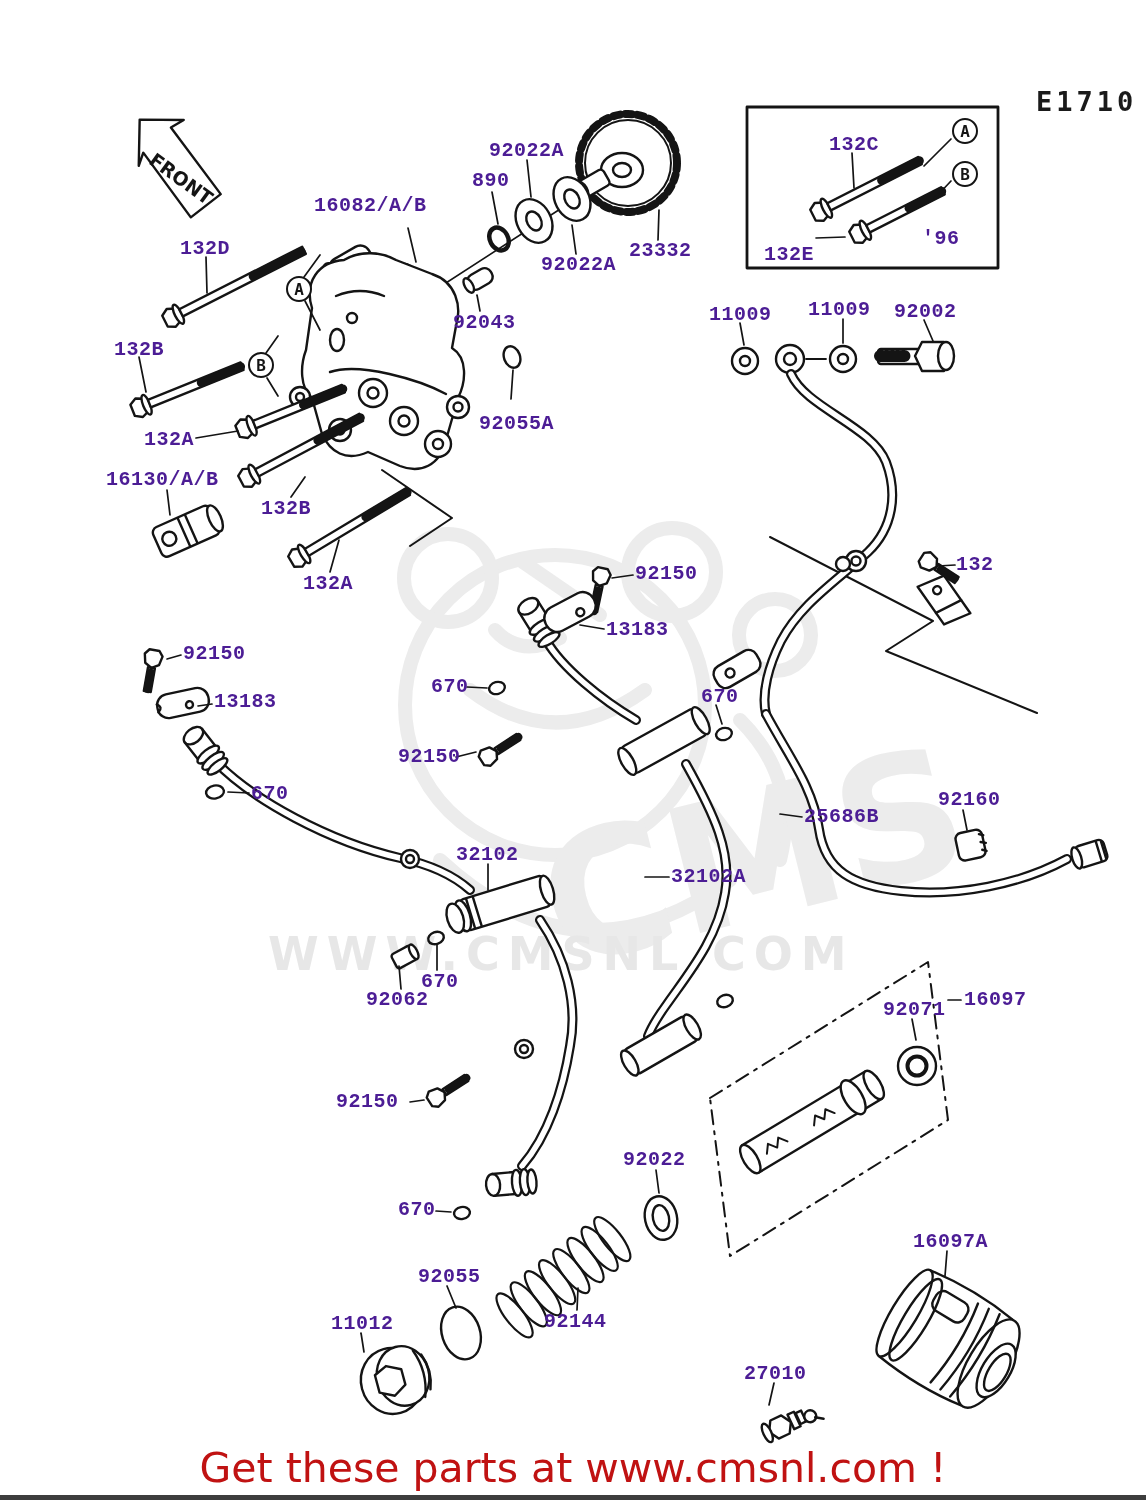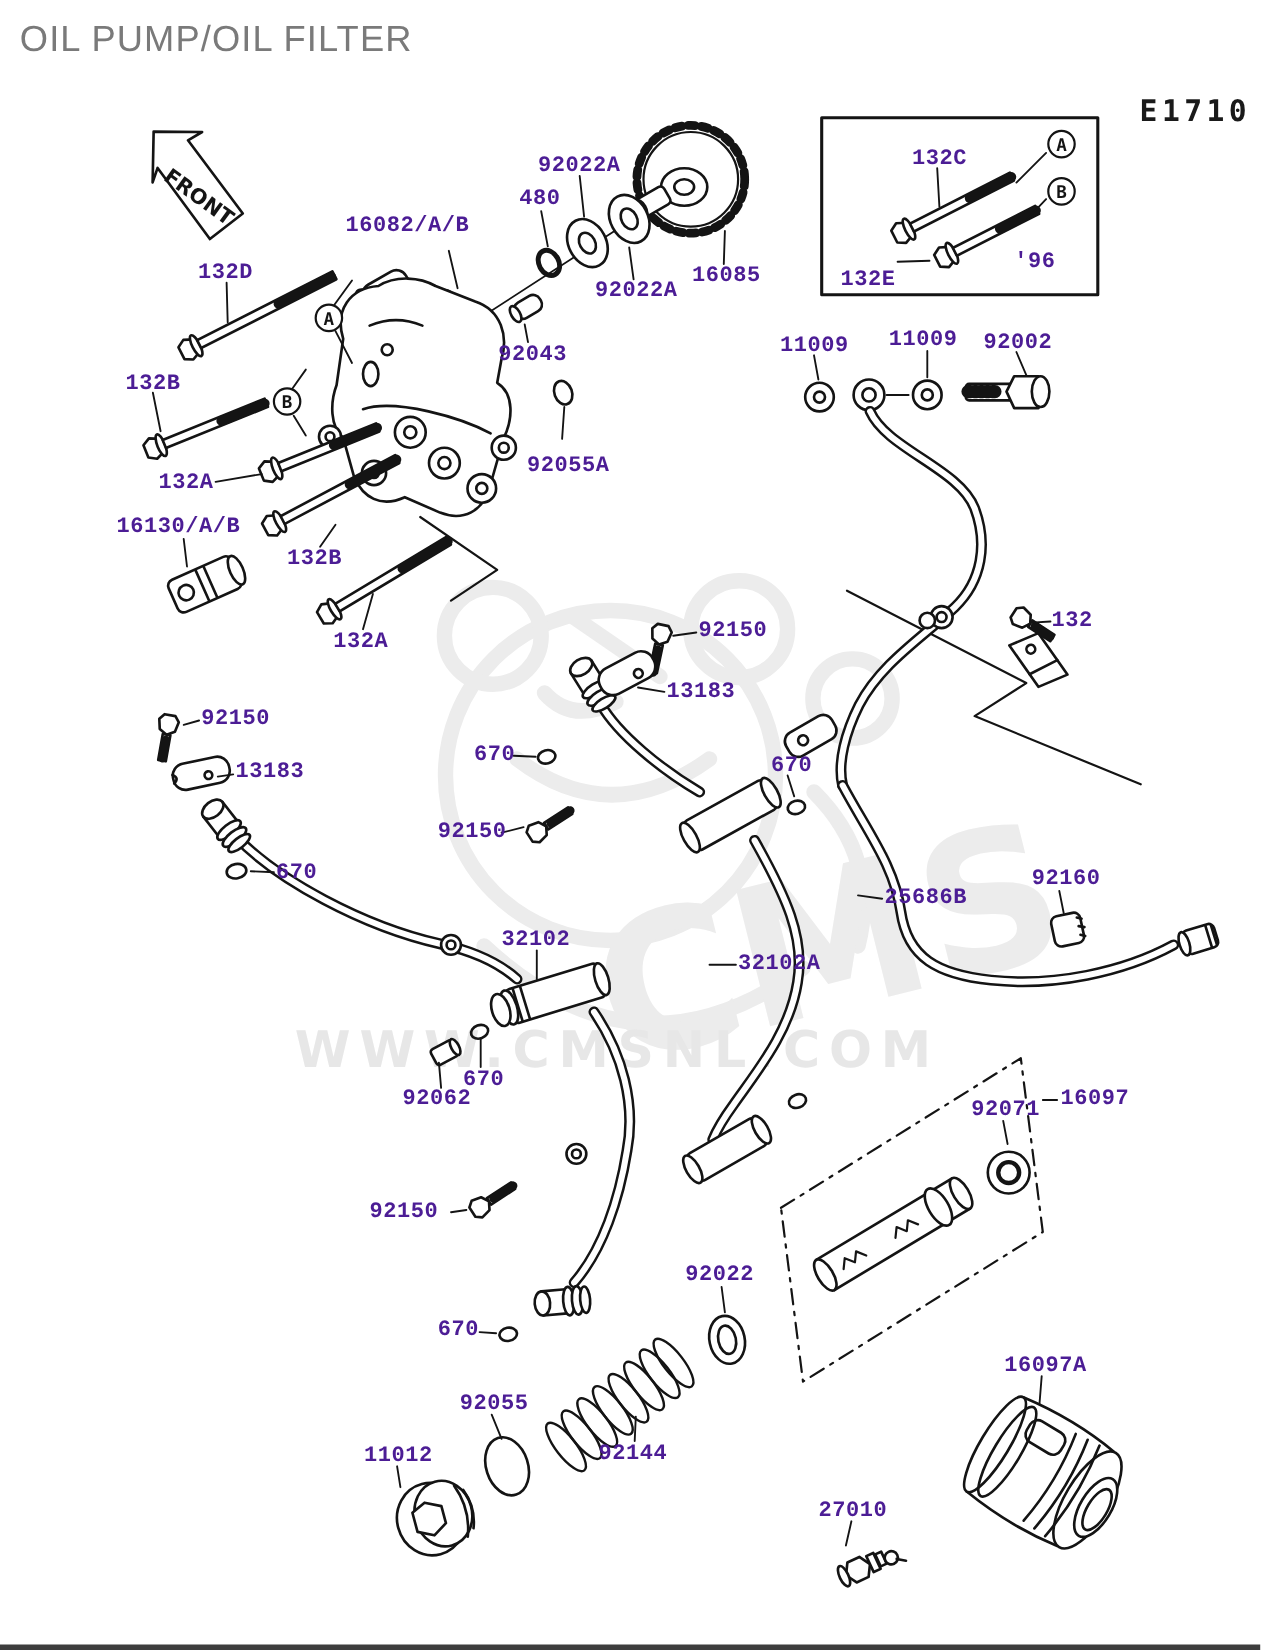--- a/index.html
+++ b/index.html
@@ -438,32 +438,31 @@
         <line x1="912" y1="1019" x2="916" y2="1040"></line>
         <line x1="447" y1="1286" x2="456" y2="1308"></line>
         <line x1="577" y1="1310" x2="578" y2="1288"></line>
         <line x1="361" y1="1333" x2="364" y2="1352"></line>
         <line x1="947" y1="1251" x2="945" y2="1276"></line>
         <line x1="774" y1="1383" x2="769" y2="1405"></line>
       </g>
     </g>
   </svg>
 
-  <div class="title">OIL PUMP/OIL FILTER</div>
   <div class="fiche-code">E1710</div>
 
   <div class="cref" style="left:952px;top:118px">A</div>
   <div class="cref" style="left:952px;top:161px">B</div>
   <div class="cref" style="left:286px;top:276px">A</div>
   <div class="cref" style="left:248px;top:352px">B</div>
 
   <div class="pl" style="left:314px;top:196px">16082/A/B</div>
-  <div class="pl" style="left:472px;top:171px">480</div>
+  <div class="pl" style="left:472px;top:171px">890</div>
   <div class="pl" style="left:489px;top:141px">92022A</div>
-  <div class="pl" style="left:629px;top:241px">16085</div>
+  <div class="pl" style="left:629px;top:241px">23332</div>
   <div class="pl" style="left:541px;top:255px">92022A</div>
   <div class="pl" style="left:453px;top:313px">92043</div>
   <div class="pl" style="left:479px;top:414px">92055A</div>
   <div class="pl" style="left:180px;top:239px">132D</div>
   <div class="pl" style="left:114px;top:340px">132B</div>
   <div class="pl" style="left:144px;top:430px">132A</div>
   <div class="pl" style="left:106px;top:470px">16130/A/B</div>
   <div class="pl" style="left:261px;top:499px">132B</div>
   <div class="pl" style="left:303px;top:574px">132A</div>
   <div class="pl" style="left:829px;top:135px">132C</div>
@@ -491,14 +490,15 @@
   <div class="pl" style="left:398px;top:1200px">670</div>
   <div class="pl" style="left:623px;top:1150px">92022</div>
   <div class="pl" style="left:964px;top:990px">16097</div>
   <div class="pl" style="left:883px;top:1000px">92071</div>
   <div class="pl" style="left:418px;top:1267px">92055</div>
   <div class="pl" style="left:544px;top:1312px">92144</div>
   <div class="pl" style="left:331px;top:1314px">11012</div>
   <div class="pl" style="left:913px;top:1232px">16097A</div>
   <div class="pl" style="left:744px;top:1364px">27010</div>
 
+  <div class="footer-cta">Get these parts at www.cmsnl.com !</div>
   <div class="bottom-bar"></div>
 </div>
 
 </body></html>

